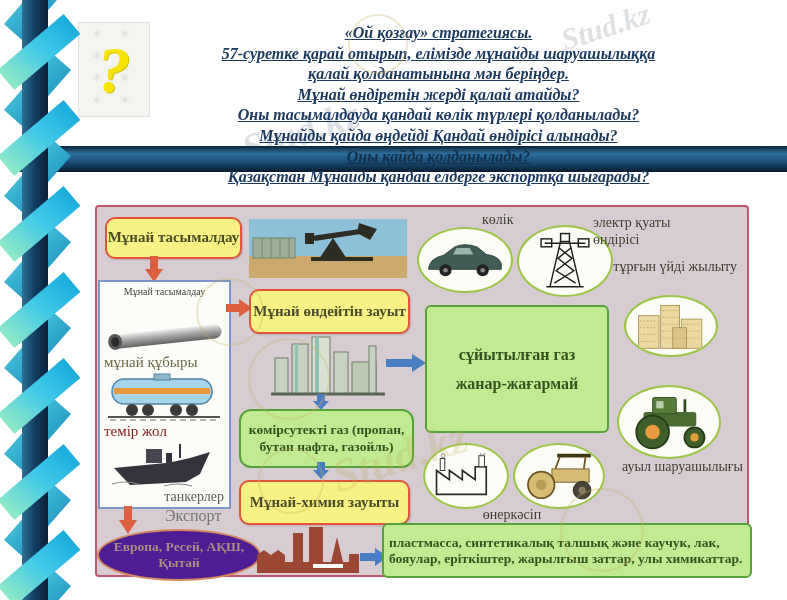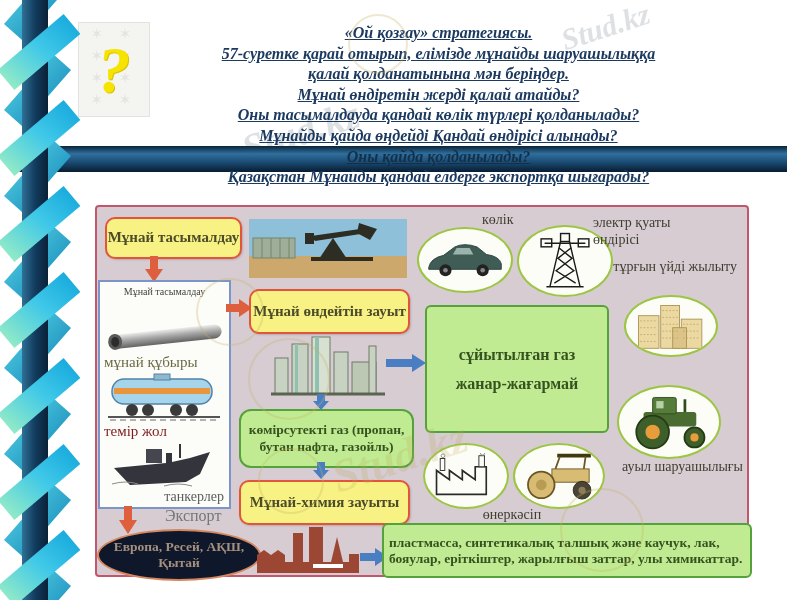--- a/index.html
+++ b/index.html
@@ -50,21 +50,21 @@
         display:flex;align-items:center;justify-content:center;overflow:hidden;}
   .itlabel{color:#3e3e30;font-size:14px;line-height:1.2;}
 
   #transportbox{left:1px;top:73px;width:129px;height:225px;background:#fcfcf9;
         border:2px solid #7b95c9;color:#46463a;}
   #transportbox .t-title{position:absolute;top:1px;width:100%;text-align:center;font-size:10px;line-height:17px;color:#44443c;}
   #transportbox .t-lab1{position:absolute;top:72px;left:4px;font-size:15px;color:#6b6b45;}
   #transportbox .t-lab2{position:absolute;top:141px;left:4px;font-size:15px;color:#7f1d1d;}
   #transportbox .t-lab3{position:absolute;bottom:2px;right:5px;font-size:14px;color:#5c5c5c;}
 
-  #pinkellipse{left:0px;top:322px;width:160px;height:48px;background:#0f172a;
+  #pinkellipse{left:0px;top:322px;width:160px;height:48px;background:#4c1d95;
         border:2px solid #d4875f;border-radius:50%;display:flex;align-items:center;
         justify-content:center;text-align:center;color:#a5907f;font-weight:bold;
         font-size:13.5px;line-height:1.2;}
 
   #chembox{left:285px;top:316px;width:356px;height:47px;font-size:13.5px;line-height:1.18;
         text-align:left;padding:2px 5px;border-radius:6px;}
   #hydrobox{left:142px;top:202px;width:167px;height:53px;font-size:13.5px;line-height:1.25;padding:1px 2px;}
   #prodbox{left:328px;top:98px;width:180px;height:124px;border-radius:6px;
         flex-direction:column;gap:11px;font-size:16px;}
 </style>

